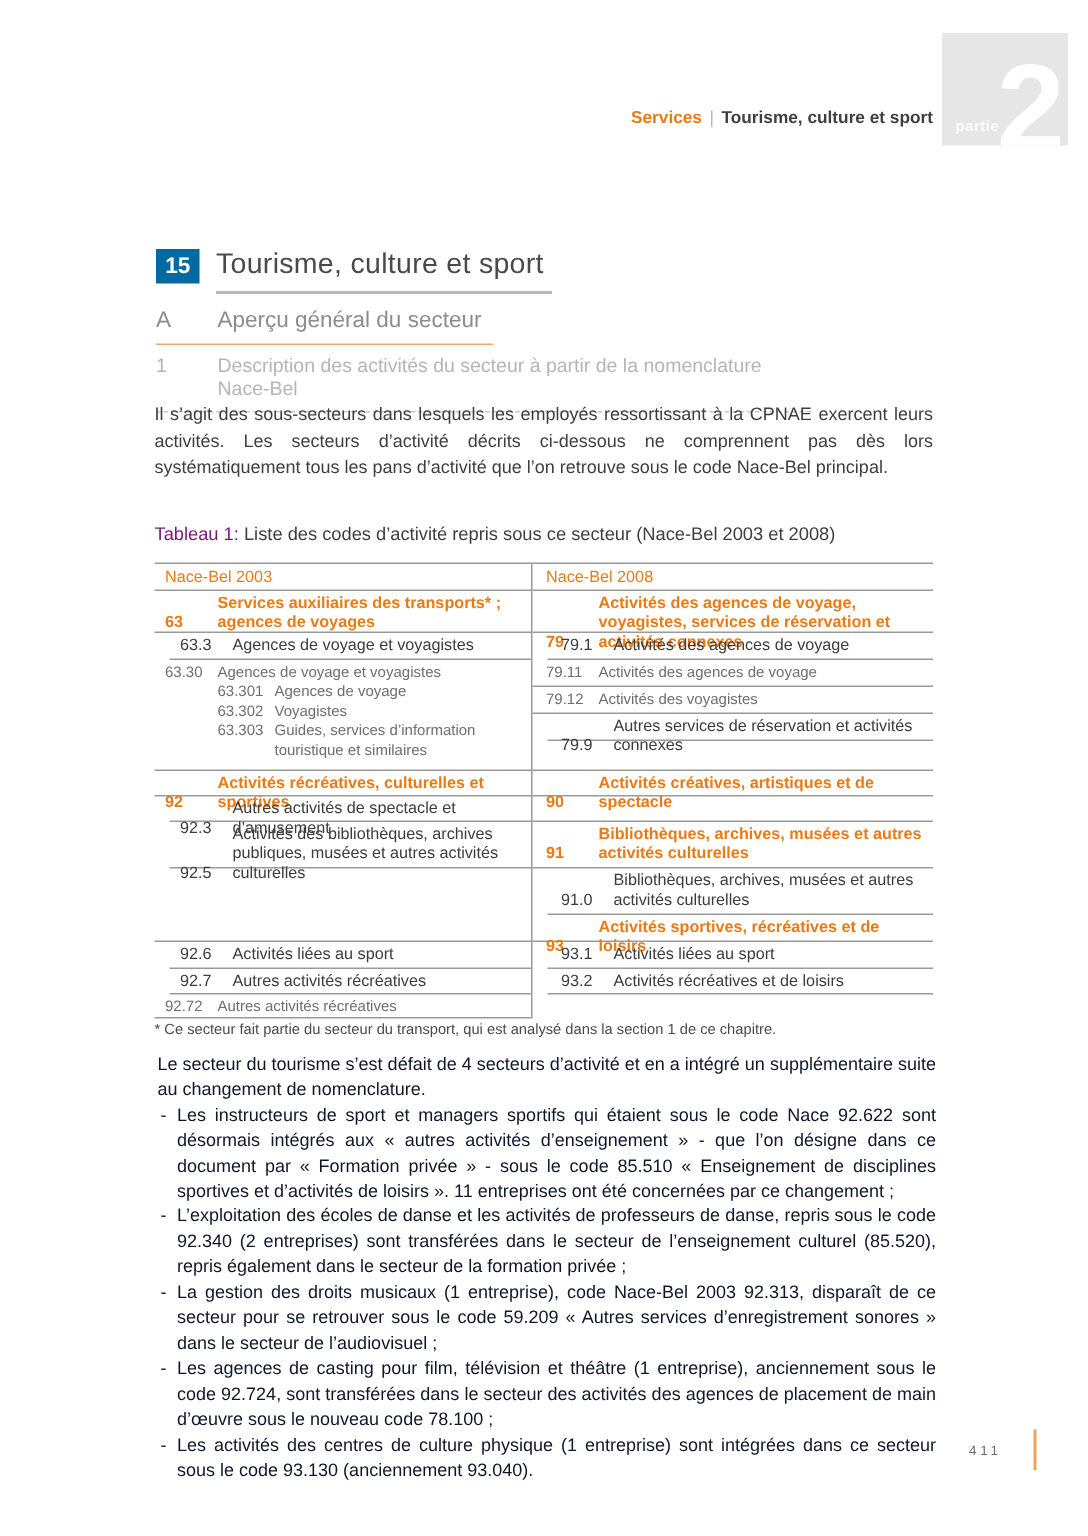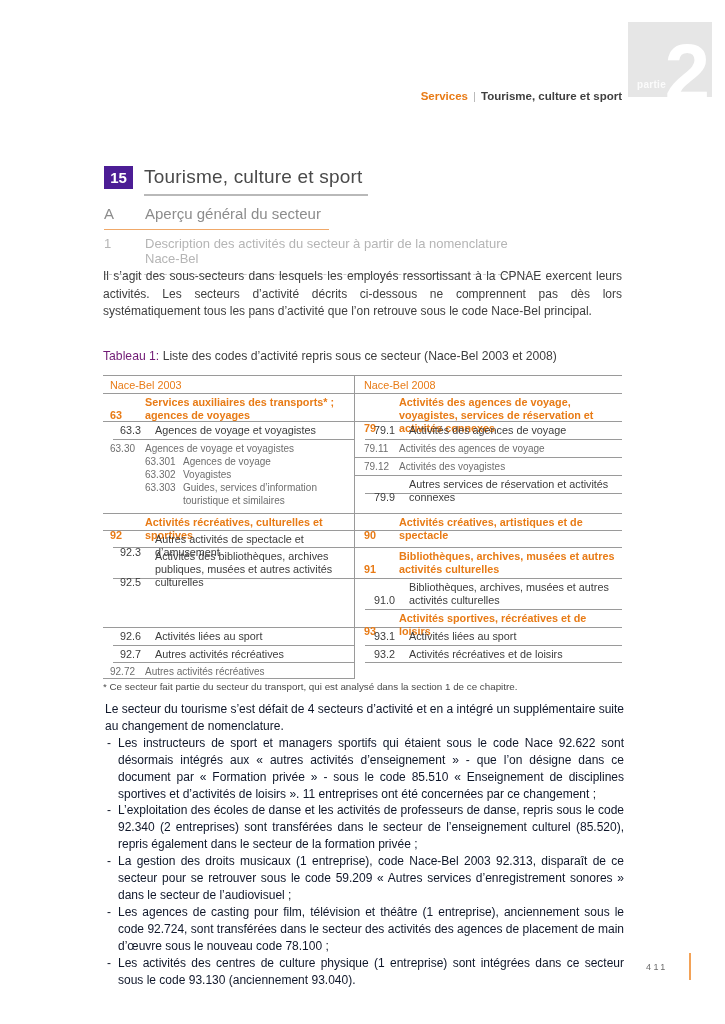--- a/index.html
+++ b/index.html
@@ -13,28 +13,28 @@
 
   
   .part-box { position:absolute; left:628px; top:22px; width:84px; height:75px;
               background:#e6e6e6; overflow:hidden; }
   .part-number { position:absolute; right:2px; bottom:-13px; font-size:82px; line-height:75px;
                  font-weight:bold; color:#ffffff; }
   .part-label { position:absolute; left:9px; bottom:7px; font-size:10px; font-weight:bold;
                 color:#fbfbfb; z-index:2; letter-spacing:0.3px; }
 
   
-  .breadcrumb { position:absolute; top:90px; left:103px; width:519px; text-align:right;
+  .breadcrumb { position:absolute; top:73px; left:103px; width:519px; text-align:right;
                 font-size:11.5px; font-weight:bold; color:#3f3f3f; }
   .crumb-section { color:#e87b16; }
   .crumb-sep { color:#b5b5b5; font-weight:normal; margin:0 5px; }
 
   
   .chapter-row { position:absolute; left:104px; top:166px; display:flex; align-items:flex-start; }
-  .chapter-num { width:29px; height:23px; background:#4c1d95; color:#fff; font-size:15px;
+  .chapter-num { width:29px; height:23px; background:#0369a1; color:#fff; font-size:15px;
                  font-weight:bold; display:flex; align-items:center; justify-content:center; }
   .chapter-title { margin-left:11px; font-size:19px; color:#4a4a4a; padding:0 5px 6px 0;
                    border-bottom:2px solid #b9b9b9; letter-spacing:0.2px; }
 
   
   .section-a { position:absolute; left:104px; top:205px; display:flex; font-size:15px;
                color:#8c8c8c; border-bottom:1px solid #f0a868; padding-bottom:7px; padding-right:8px; }
   .section-a .sec-letter { width:41px; flex:none; }
   .section-1 { position:absolute; left:104px; top:236px; width:437px; display:flex; font-size:13px;
                color:#b5b5b5; border-bottom:1px dashed #c6c6c6; padding-bottom:8px; }

